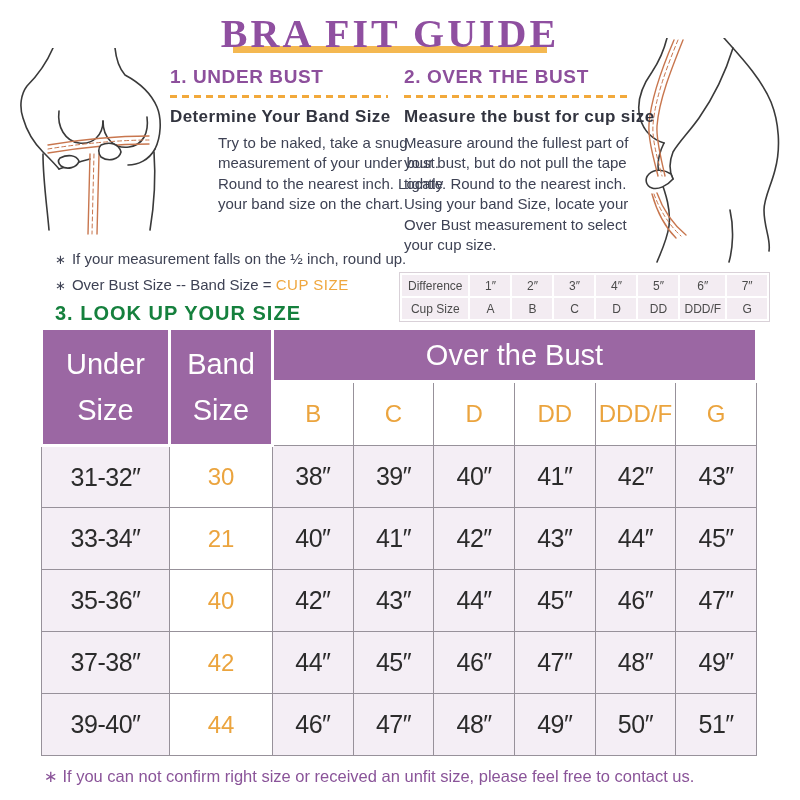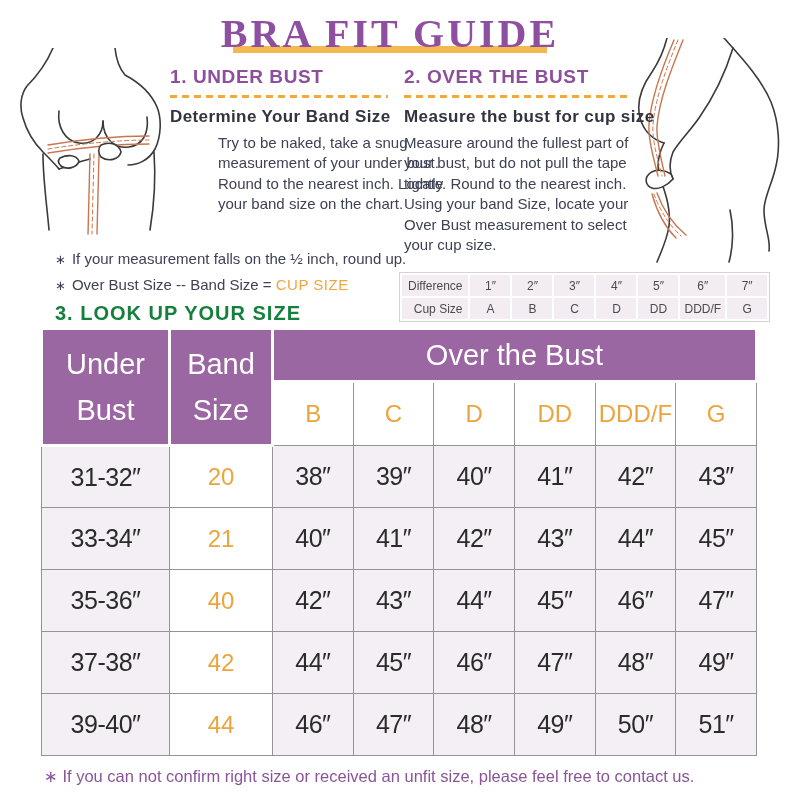--- a/index.html
+++ b/index.html
@@ -34,21 +34,21 @@
   .note-star { font-size:13px; color:#3e4254; margin-right:6px; }
   .cup-size-highlight { color:#efa63d; letter-spacing:0.5px; }
   .lookup-heading { margin-top:2px; font-size:20px; font-weight:bold; color:#15803d; letter-spacing:1px; }
 
   
   .diff-table-wrap { position:absolute; left:399px; top:272px; }
   .diff-table { border-collapse:separate; border-spacing:2px; background:#ffffff;
     border:1px solid #d9d1d8; }
   .diff-table td { background:#f3ecf2; color:#4b4b4b; font-size:12px; text-align:center;
     height:21px; padding:0 4px; }
-  .diff-table td.diff-label { width:64px; padding:0 6px; text-align:right; }
+  .diff-table td.diff-label { width:64px; padding:0 6px; text-align:center; }
   .diff-table td.diff-val { width:40px; }
 
   
   .size-table-wrap { position:absolute; left:40px; top:327px; }
   .size-table { border-collapse:collapse; table-layout:fixed; width:718px; }
   .size-table th, .size-table td { text-align:center; vertical-align:middle; font-weight:normal; }
   .th-purple { background:#9b67a3; color:#ffffff; font-size:29px; border:3px solid #ffffff; line-height:1.6; }
   .th-col { width:128px; }
   .th-col2 { width:103px; }
   .th-group { height:53px; }
@@ -167,35 +167,35 @@
         <td class="diff-val">G</td>
       </tr>
     </tbody>
       </table>
   </div>
 
   <div class="size-table-wrap">
     <table class="size-table">
       <tbody>
           <tr>
-        <th class="th-purple th-col" rowspan="2">Under Bust</th>
+        <th class="th-purple th-col" rowspan="2">Under Size</th>
         <th class="th-purple th-col2" rowspan="2">Band Size</th>
         <th class="th-purple th-group" colspan="6">Over the Bust</th>
       </tr>
       <tr>
         <th class="th-cup">B</th>
         <th class="th-cup">C</th>
         <th class="th-cup">D</th>
         <th class="th-cup">DD</th>
         <th class="th-cup">DDD/F</th>
         <th class="th-cup">G</th>
       </tr>
       <tr>
         <td>31-32″</td>
-        <td class="band-cell">20</td>
+        <td class="band-cell">30</td>
         <td>38″</td>
         <td>39″</td>
         <td>40″</td>
         <td>41″</td>
         <td>42″</td>
         <td>43″</td>
       </tr>
       <tr>
         <td>33-34″</td>
         <td class="band-cell">21</td>

